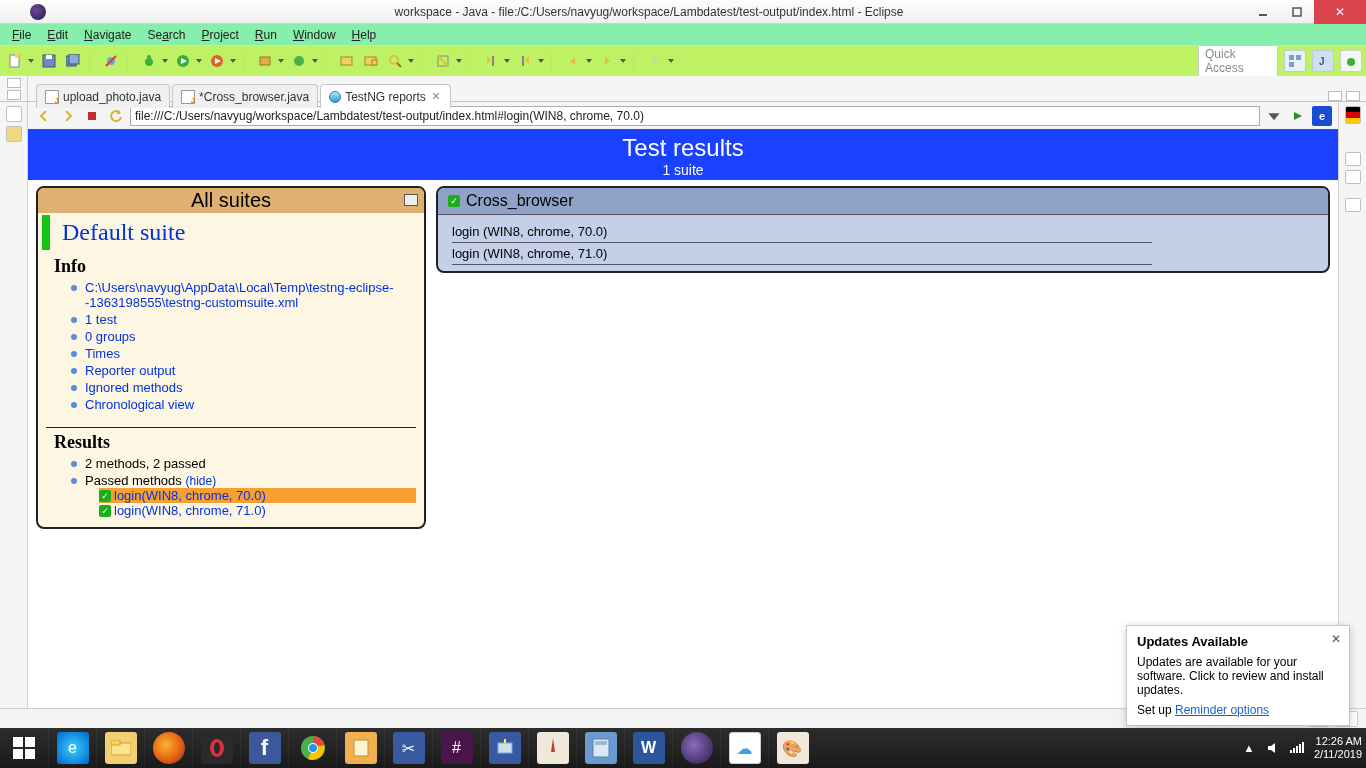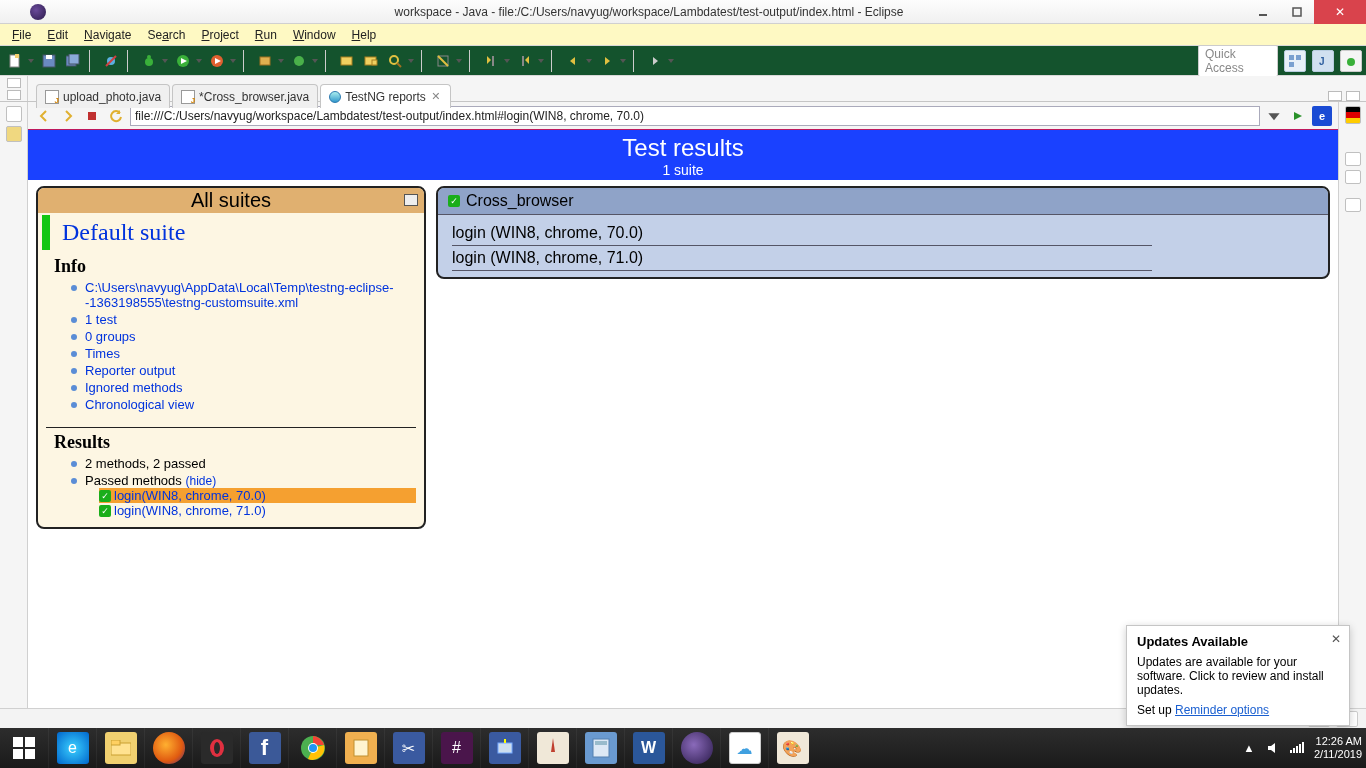--- a/index.html
+++ b/index.html
@@ -7,26 +7,26 @@
 
 
 .titlebar { height: 24px; background: linear-gradient(#fdfdfd,#f0f0f0); border-bottom: 1px solid #d0d0d0; display: flex; align-items: center; padding-left: 24px; }
 .titlebar .eclipse-icon { width: 16px; height: 16px; margin: 0 6px; border-radius: 50%; background: radial-gradient(circle at 6px 6px,#6a4a9a,#2a1a4a); }
 .titlebar .title-text { flex: 1; text-align: center; font-size: 12px; color: #333; }
 .titlebar .win-btn { width: 34px; height: 24px; display:flex; align-items:center; justify-content:center; font-size:12px; color:#555; cursor:default;}
 .titlebar .win-close { background:#d9434c; color:#fff; width:52px;}
 .titlebar .win-max svg, .titlebar .win-min svg { width:10px; height:10px; }
 
 
-.menubar { height: 22px; background: #fef9c3; display:flex; align-items:center; padding:0 4px; border-bottom:1px solid #d8d8d8; font-size:12px;}
+.menubar { height: 22px; background: #86efac; display:flex; align-items:center; padding:0 4px; border-bottom:1px solid #d8d8d8; font-size:12px;}
 .menubar .menu-item { padding: 2px 8px; cursor:default; color:#222;}
 .menubar .menu-item u { text-decoration: underline; }
 
 
-.toolbar { height: 30px; background:#14532d; border-bottom:1px solid #d8d8d8; display:flex; align-items:center; padding:0 4px; gap:2px;}
+.toolbar { height: 30px; background:#bef264; border-bottom:1px solid #d8d8d8; display:flex; align-items:center; padding:0 4px; gap:2px;}
 .tbtn { width:22px; height:22px; display:inline-flex; align-items:center; justify-content:center; border:1px solid transparent; border-radius:2px; cursor:default;}
 .tbtn svg { width:14px; height:14px; }
 .tsep { width:6px; height:22px; border-left:1px solid #ccc; margin:0 3px;}
 .tdrop { width:8px; display:inline-flex; align-items:center; cursor:default; }
 .tdrop svg{width:6px;height:6px;}
 .quick-access { margin-left:auto; border:1px solid #ccc; background:#fff; padding:1px 6px; font-size:12px; color:#888; width:80px; text-align:left; border-radius:2px;}
 .persp-btn { width:22px; height:22px; border:1px solid #b8cde0; background:#e8f0f8; border-radius:2px; margin-left:4px; display:inline-flex; align-items:center; justify-content:center;}
 
 
 .tabarea { height: 26px; display:flex; align-items:flex-end; padding-left:36px; border-bottom:1px solid #c5c5c5; background:#f5f5f5; position:relative;}
@@ -75,21 +75,21 @@
 .link-list li::before{content:"";position:absolute;left:-14px;top:6px;width:6px;height:6px;border-radius:50%;background:#5b8dd6;}
 .link-list a{color:#0033dd;text-decoration:none;}
 .sub-list{padding-left:14px;}
 .passed-method{display:flex;align-items:center;gap:3px;}
 .green-check{width:12px;height:12px;background:#1aae1a;display:inline-flex;align-items:center;justify-content:center;color:#fff;font-size:9px;border-radius:2px;}
 .highlight-orange{background:#f5a030;}
 .hide-link{color:#0033dd;font-size:12px;}
 
 .right-panel{flex:1;border:2px solid #222;border-radius:8px;background:#c3d0e8;overflow:hidden;}
 .right-header{background:#8fa3c8;border-bottom:1px solid #556;padding:4px 10px;font-family:"Courier New",monospace;font-size:16px;display:flex;align-items:center;gap:6px;}
-.test-list{padding:6px 14px;font-family:"Courier New",monospace;font-size:16px;}
+.test-list{padding:6px 14px;font-family:"Courier New",monospace;font-size:13px;}
 .test-row{padding:3px 0;border-bottom:1px solid #556;width:700px;}
 
 
 .updates-popup{position:absolute;right:16px;bottom:42px;width:224px;background:#fff;border:1px solid #c5c5c5;box-shadow:0 2px 8px rgba(0,0,0,.2);padding:8px 10px;font-size:12px;}
 .updates-popup .updt-title{font-weight:bold;font-size:13px;margin-bottom:6px;}
 .updates-popup .popup-close{position:absolute;right:8px;top:6px;cursor:default;color:#555;}
 .updates-popup a{color:#1a5fd0;text-decoration:underline;}
 
 
 .statusbar{position:absolute;left:0;right:0;bottom:40px;height:20px;background:#f3f3f3;border-top:1px solid #d0d0d0;display:flex;align-items:center;justify-content:flex-end;gap:6px;padding:0 8px;}

